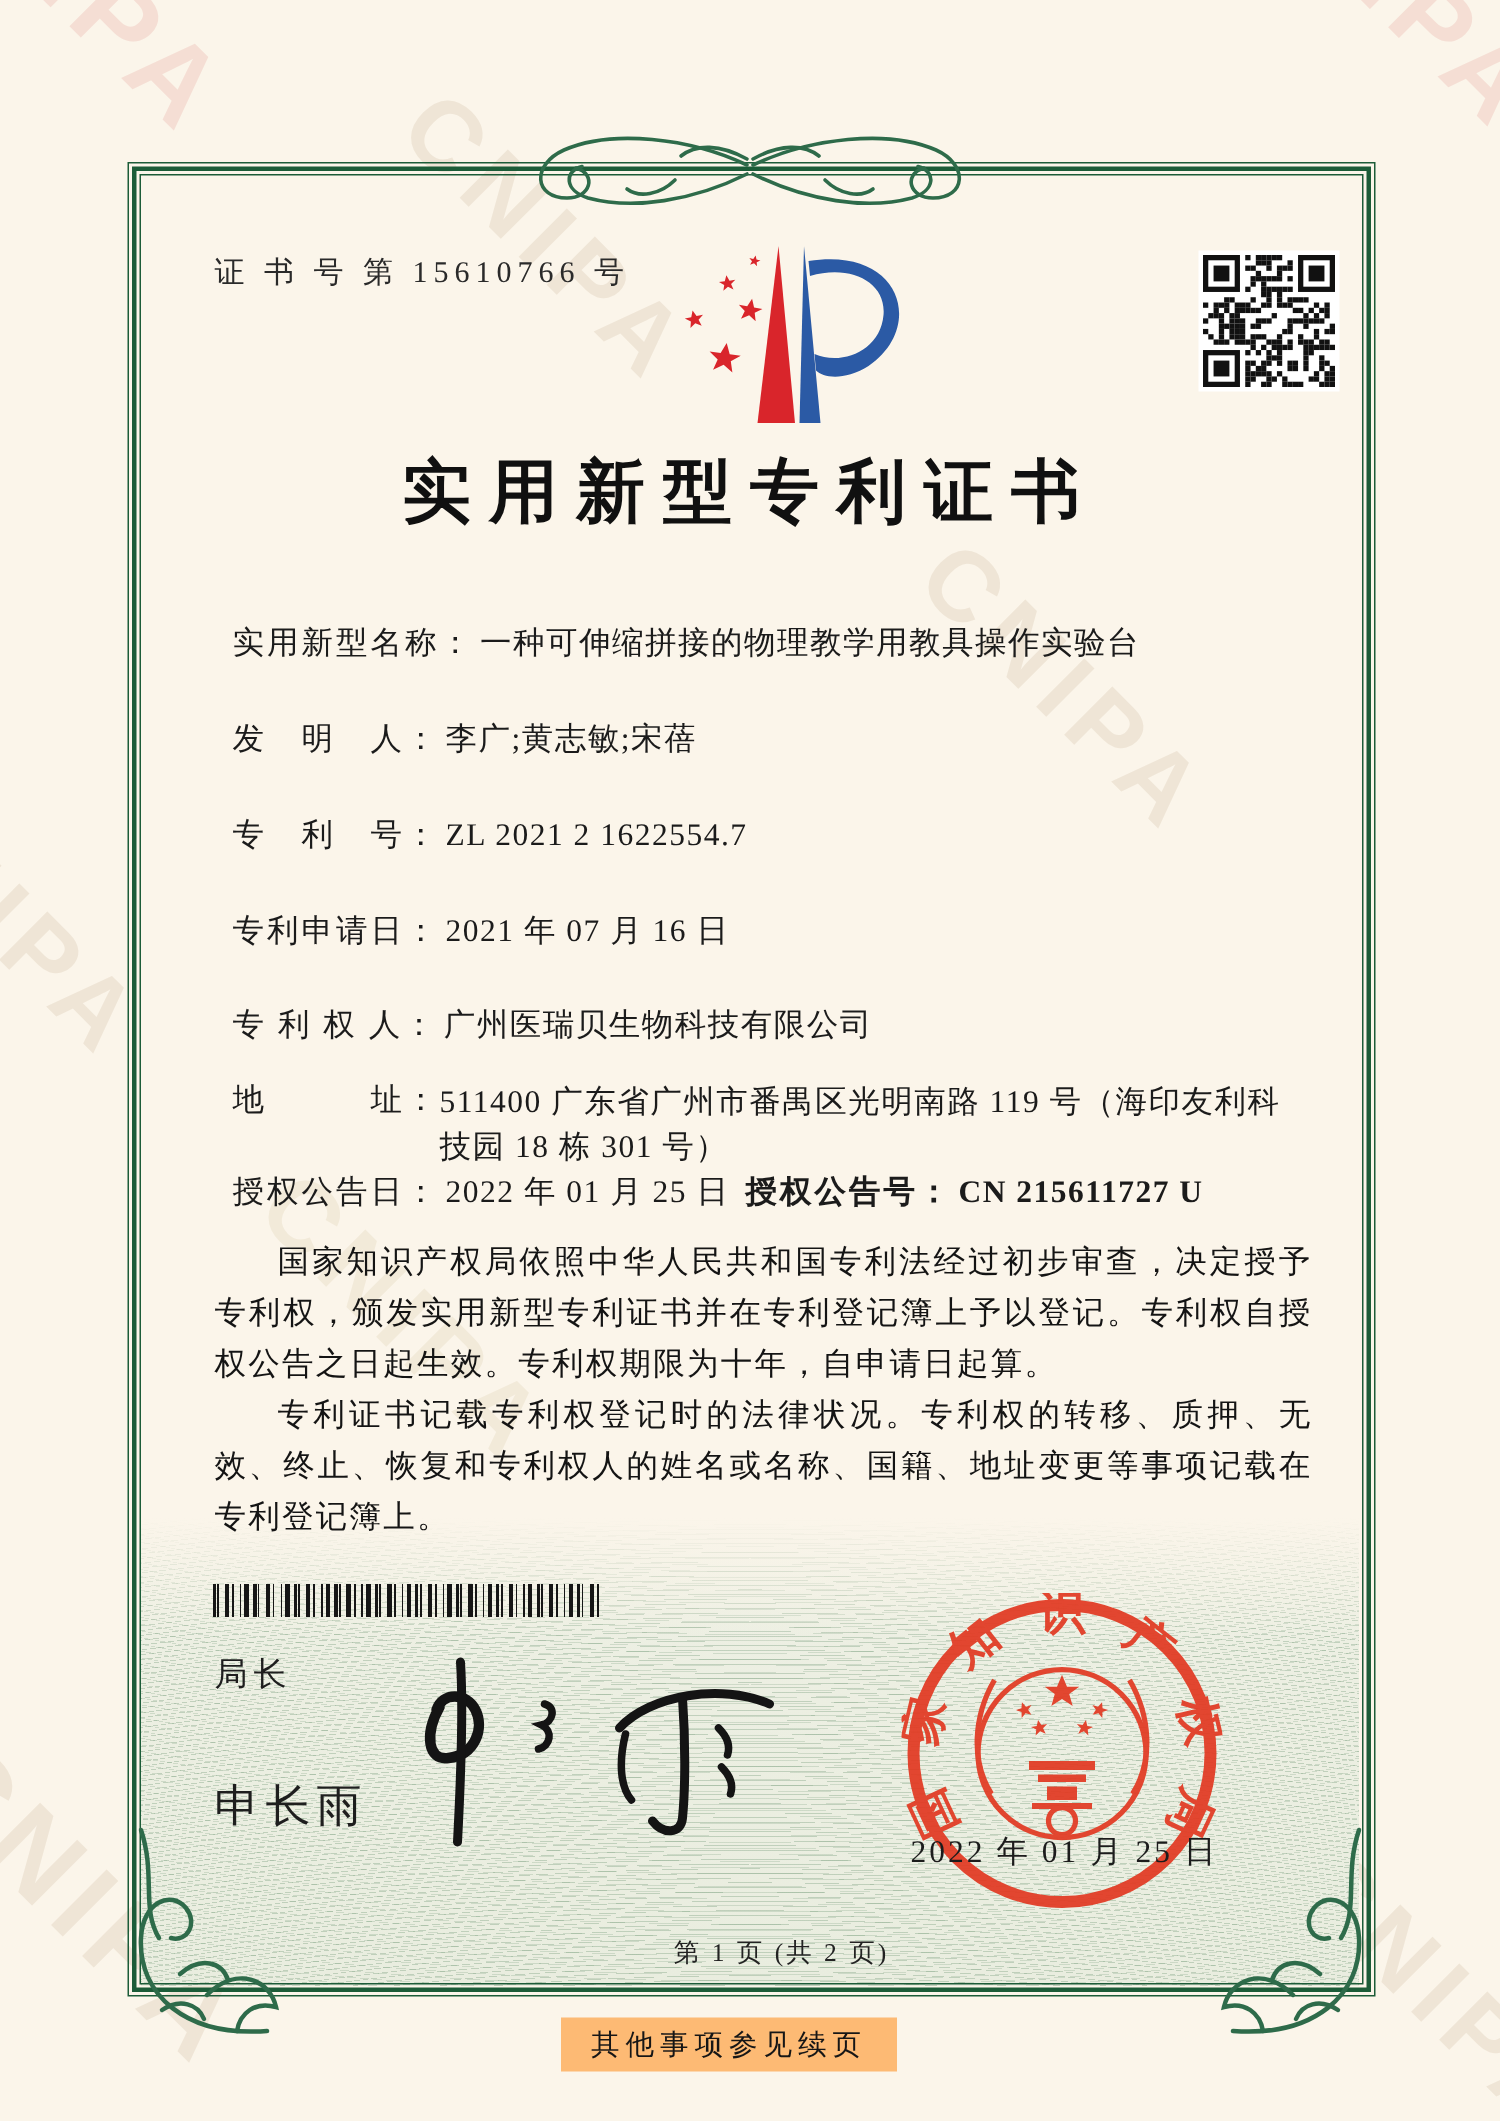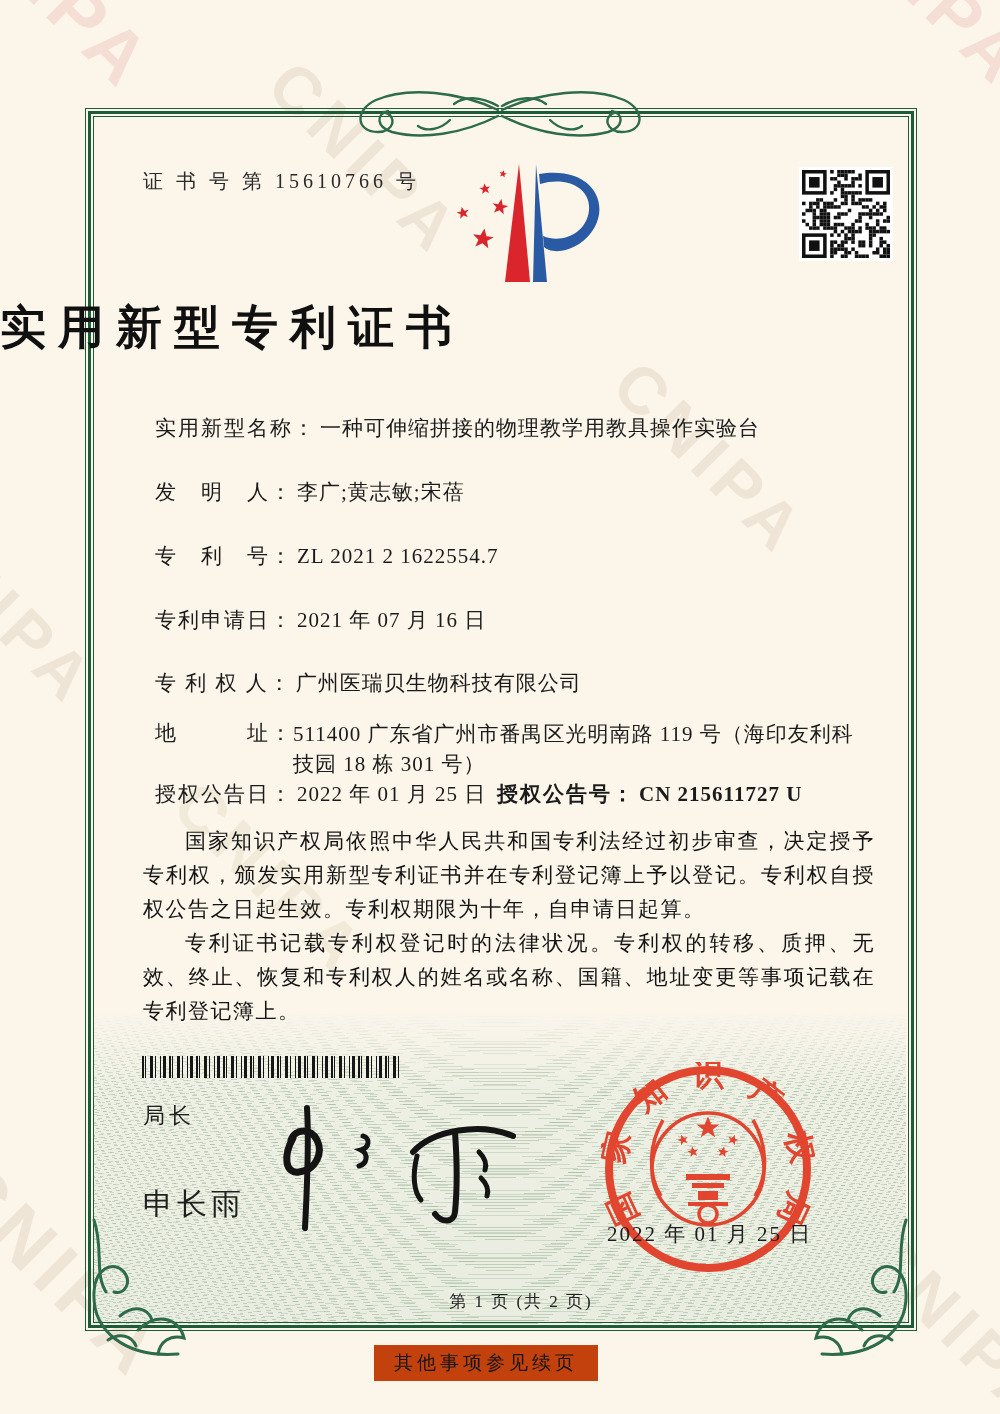--- a/index.html
+++ b/index.html
@@ -38,21 +38,21 @@
   
   .frame{position:absolute;left:85px;top:108px;width:830px;height:1221px;
     border:1px solid #1c5c38;z-index:2;pointer-events:none;}
   .frame::before{content:"";position:absolute;inset:2px;border:3px solid #1c5c38;}
   .frame::after{content:"";position:absolute;inset:7px;border:1px solid #1c5c38;}
   .ornament{position:absolute;z-index:3;}
   
   .cert-no{position:absolute;left:127px;top:168px;z-index:4;font-size:20px;letter-spacing:4px;color:#2a2a2a;margin-left:16px;}
   .logo{position:absolute;left:415px;top:160px;z-index:4;}
   .qr{position:absolute;left:799px;top:167px;z-index:4;background:#fff;padding:3px;}
-  .title{position:absolute;left:0;top:297px;width:100%;z-index:4;
+  .title{position:absolute;left:0;top:297px;width:100%;z-index:4;text-align:center;
     font-size:46px;font-weight:bold;letter-spacing:12px;color:#101010;}
   
   .row{position:absolute;left:143px;z-index:4;font-size:21px;letter-spacing:1px;white-space:nowrap;color:#1b1b1b;margin-left:12px;}
   .row .lbl{letter-spacing:2px;}
   .row .val{margin-left:4px;}
   .addr-lines{display:inline-block;vertical-align:top;white-space:normal;line-height:30px;}
   .row-auth .pair2{position:absolute;left:342px;top:0;font-weight:bold;}
   
   .paras{position:absolute;left:143px;top:824px;width:732px;z-index:4;
     font-size:21px;line-height:34px;letter-spacing:1.5px;text-align:justify;color:#141414;}
@@ -65,21 +65,21 @@
         #161616 18px 19px,rgba(0,0,0,0) 19px 21px,#161616 21px 24px,rgba(0,0,0,0) 24px 27px);}
   .signer-role{position:absolute;left:143px;top:1101px;z-index:4;font-size:22px;letter-spacing:4px;}
   .signer-name{position:absolute;left:143px;top:1184px;z-index:4;font-size:30px;letter-spacing:4px;}
   .signature{position:absolute;left:265px;top:1100px;z-index:4;}
   .seal{position:absolute;left:601px;top:1062px;width:214px;height:214px;z-index:5;opacity:.93;}
   .seal-date{position:absolute;left:607px;top:1220px;width:200px;z-index:6;text-align:center;
     font-size:21px;letter-spacing:2px;color:#1c1c1c;white-space:nowrap;}
   .page-num{position:absolute;left:477px;top:1290px;transform:translateX(-50%);z-index:4;
     font-size:17px;letter-spacing:2px;color:#222;white-space:nowrap;margin-left:44px;}
   .cont-note{position:absolute;left:486px;top:1345px;transform:translateX(-50%);z-index:4;
-    background:#c2410c;padding:5px 20px;font-size:19px;letter-spacing:4px;white-space:nowrap;color:#161616;}
+    background:#fdba74;padding:5px 20px;font-size:19px;letter-spacing:4px;white-space:nowrap;color:#161616;}
 </style>
 </head>
 <body>
 
 <div class="page">
 
   <div class="wm wm-a pink">CNIPA</div>
   <div class="wm wm-b">CNIPA</div>
   <div class="wm wm-c pink">CNIPA</div>
   <div class="wm wm-d">CNIPA</div>

